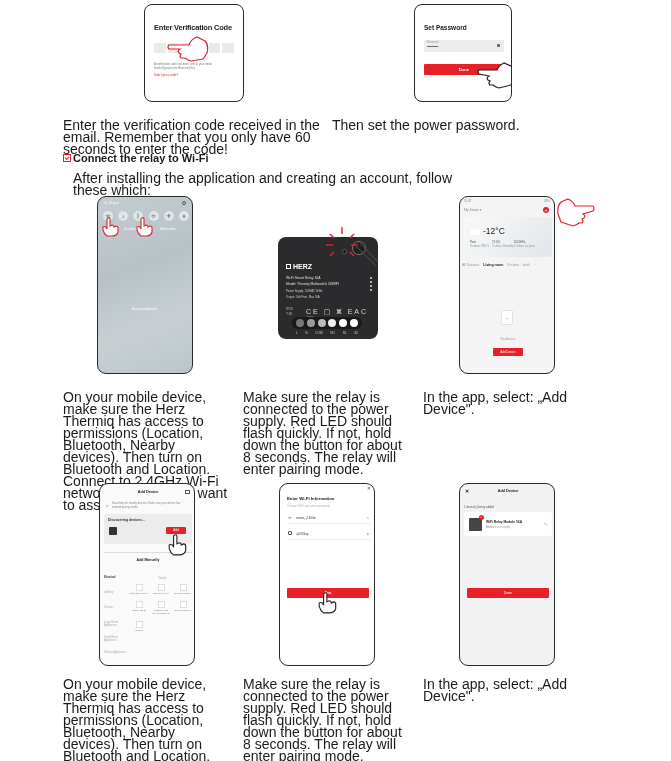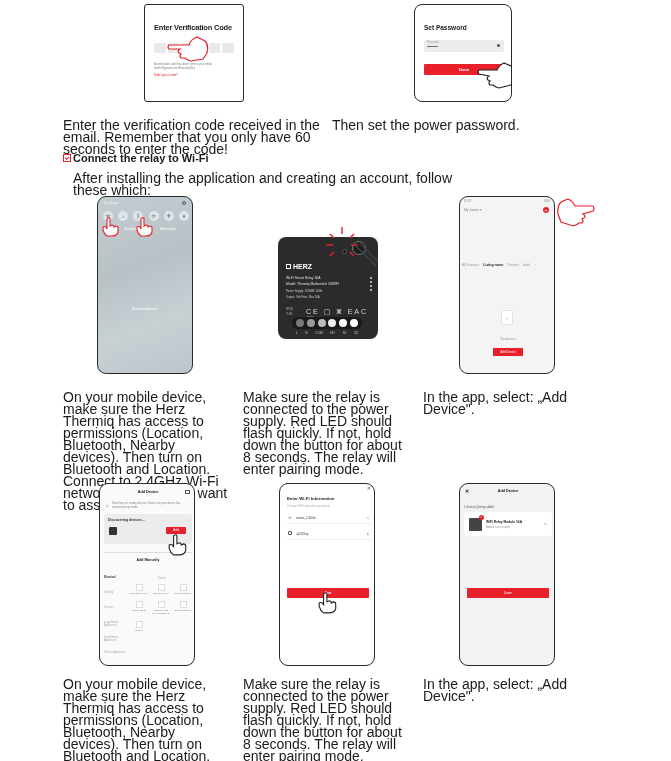--- a/index.html
+++ b/index.html
@@ -11,21 +11,21 @@
   .red { background: #e8202a; }
   .tiny { font-size: 3.5px; line-height: 4.5px; color: #777; }
   .hand { position: absolute; }
   .hand svg { display: block; }
   .section-title { font-weight: bold; font-size: 11px; }
   .mini { font-size: 4px; line-height: 5px; }
 </style>
 </head>
 <body>
 
-<div class="phone" style="left:144px;top:4px;width:100px;height:98px;border-radius:3px;">
+<div class="phone" style="left:144px;top:4px;width:100px;height:98px;border-radius:8px;">
   <div class="abs" style="left:9px;top:18px;font-size:7.5px;font-weight:bold;letter-spacing:-0.2px;">Enter Verification Code</div>
   <div class="abs" style="left:9px;top:38px;width:80px;height:10px;display:flex;gap:2px;">
     <div style="flex:1;background:#e9e9e9;border-radius:1px;"></div>
     <div style="flex:1;background:#e9e9e9;border-radius:1px;"></div>
     <div style="flex:1;background:#e9e9e9;border-radius:1px;"></div>
     <div style="flex:1;background:#e9e9e9;border-radius:1px;"></div>
     <div style="flex:1;background:#e9e9e9;border-radius:1px;"></div>
     <div style="flex:1;background:#e9e9e9;border-radius:1px;"></div>
   </div>
   <div class="abs tiny" style="left:9px;top:58px;width:80px;font-size:2.8px;line-height:3.5px;">
@@ -152,20 +152,36 @@
       <line x1="5" y1="5" x2="26" y2="26" stroke="#444" stroke-width="1.2"></line>
       <line x1="10" y1="3" x2="28" y2="22" stroke="#444" stroke-width="1.2"></line>
     </svg>
 </div>
 
 <div class="phone" style="left:459px;top:196px;width:96px;height:178px;background:#f4f4f4;">
   <div class="abs mini" style="left:4px;top:2px;color:#888;font-size:3px;">11:37</div>
   <div class="abs mini" style="right:4px;top:2px;color:#888;font-size:3px;">49%</div>
   <div class="abs mini" style="left:4px;top:11px;color:#888;font-size:3.6px;"><span>My home</span> ▾</div>
   <div class="abs" style="right:5px;top:10px;width:6px;height:6px;background:#e8202a;border-radius:50%;color:#fff;font-size:5px;line-height:6px;text-align:center;">+</div>
+  <div class="abs" style="left:4px;top:20px;width:88px;height:40px;background:linear-gradient(135deg,#f9f9f9,#e2e6ea);border-radius:3px;">
+    <div class="abs" style="left:6px;top:12px;width:10px;height:6px;background:#fff;border-radius:4px;"></div>
+    <div class="abs" style="left:19px;top:9px;font-size:8.5px;color:#222;">-12°C</div>
+    <div class="abs" style="left:6px;top:24px;font-size:2.8px;color:#555;line-height:3.5px;">
+      <div>Poor</div>
+      <div style="color:#999;">Outdoor PM2.5</div>
+    </div>
+    <div class="abs" style="left:28px;top:24px;font-size:2.8px;color:#555;line-height:3.5px;">
+      <div>73.0%</div>
+      <div style="color:#999;">Outdoor Humidity</div>
+    </div>
+    <div class="abs" style="left:50px;top:24px;font-size:2.8px;color:#555;line-height:3.5px;">
+      <div>1020hPa</div>
+      <div style="color:#999;">Outdoor air pres...</div>
+    </div>
+  </div>
   <div class="abs" style="left:2px;top:66px;width:92px;display:flex;gap:4px;font-size:3.5px;color:#999;white-space:nowrap;">
     <span>All Devices</span>
     <span style="color:#222;font-weight:bold;">Living room</span>
     <span>Kitchen</span>
     <span>bath</span>
     <span>···</span>
   </div>
   <div class="abs" style="left:41px;top:113px;width:12px;height:15px;background:#fff;border:1px solid #e2e2e2;border-radius:1px;text-align:center;font-size:6px;color:#ccc;line-height:14px;">+</div>
   <div class="abs" style="left:0;top:140px;width:96px;text-align:center;font-size:3px;color:#999;">No devices</div>
   <div class="abs red" style="left:33px;top:151px;width:30px;height:8px;border-radius:1px;color:#fff;font-size:3px;text-align:center;line-height:8px;">

